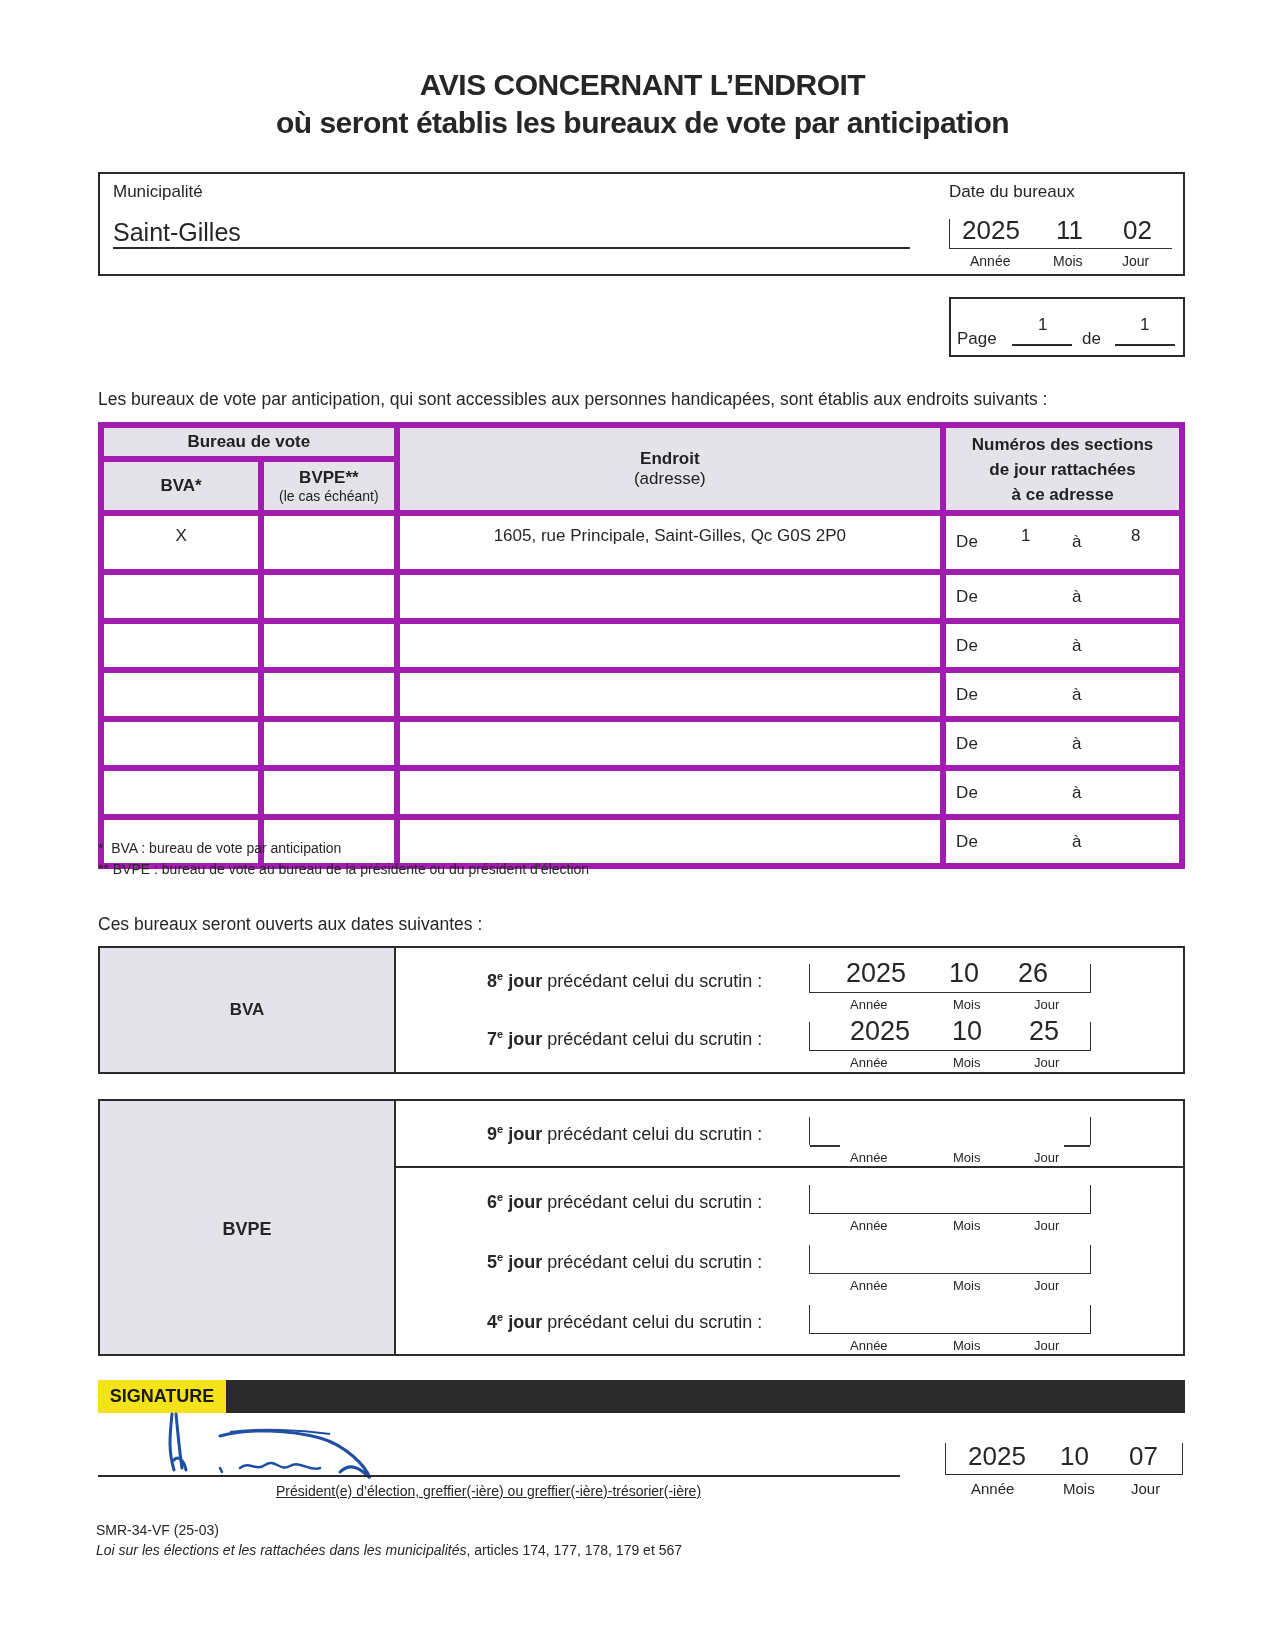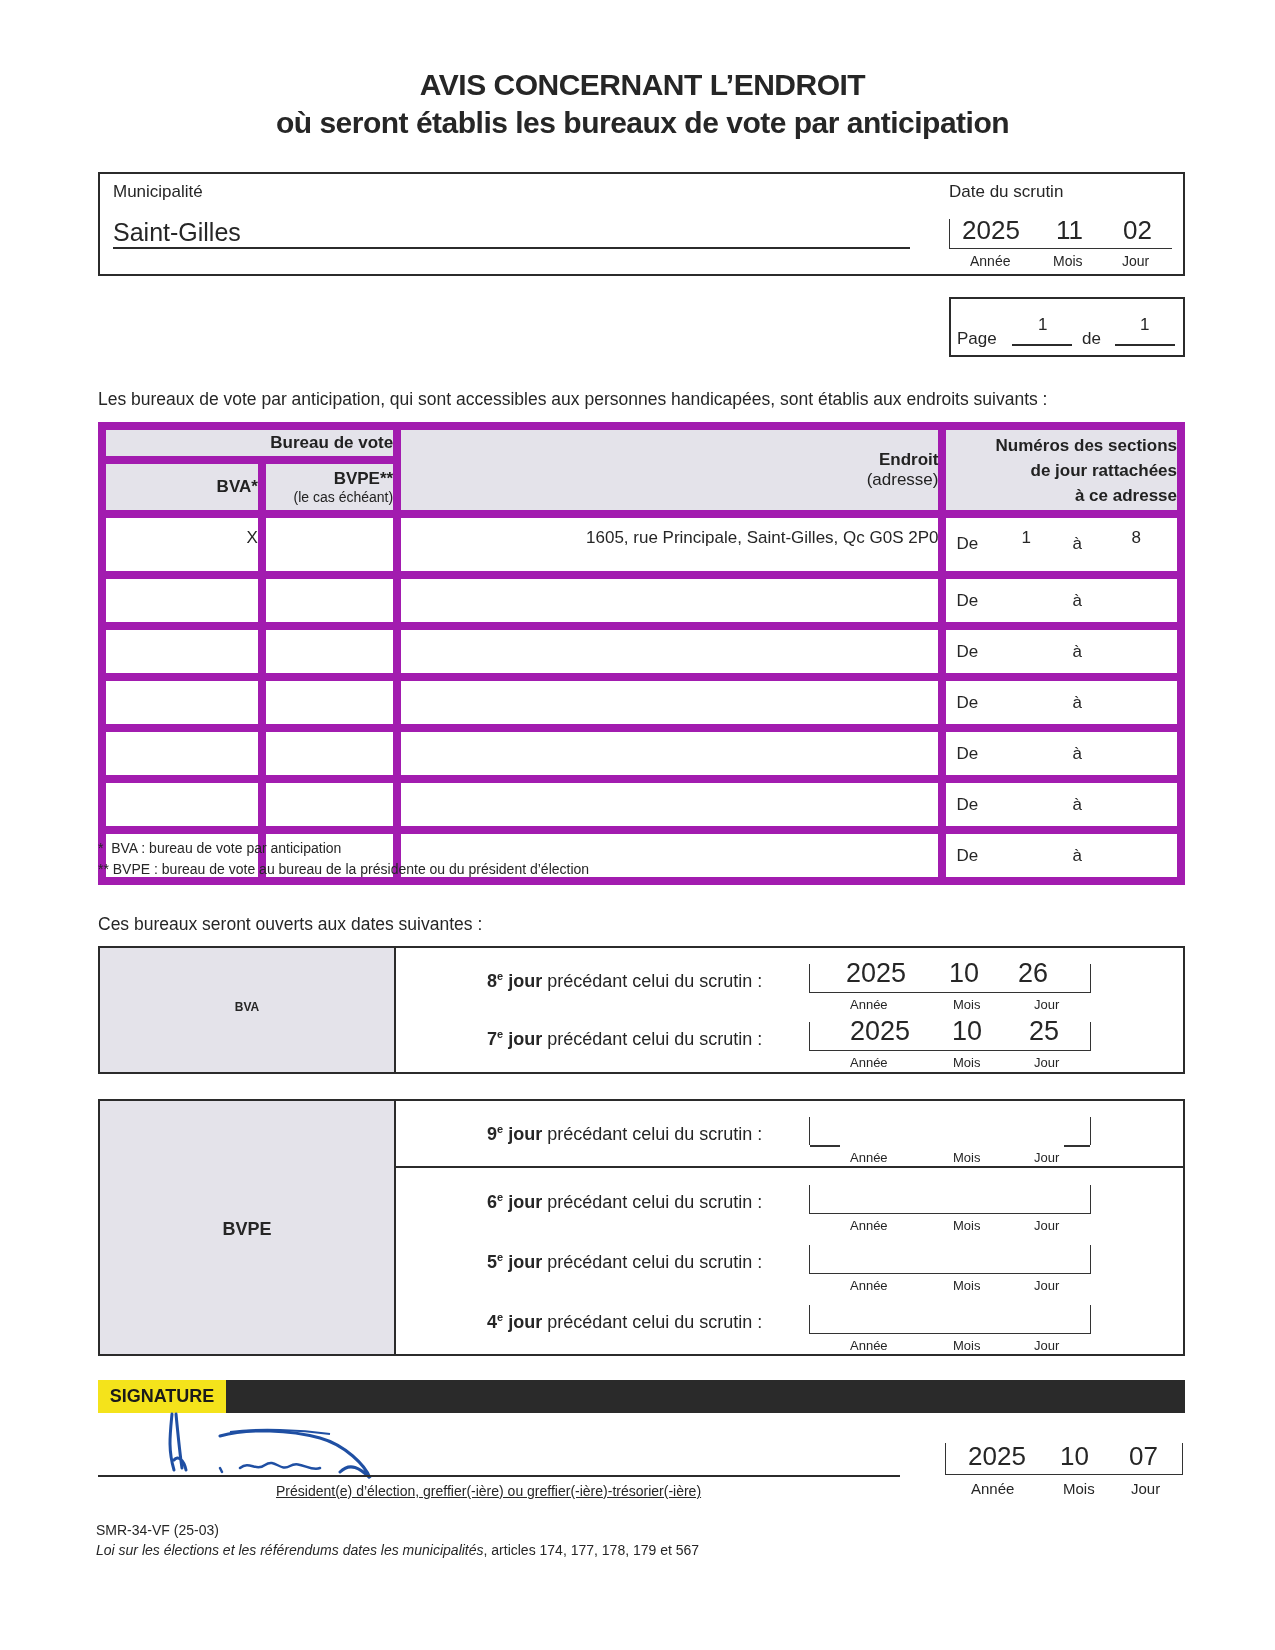--- a/index.html
+++ b/index.html
@@ -10,21 +10,21 @@
   .title2 { left: 0; width: 1285px; top: 106px; text-align: center; font-size: 30px; font-weight: bold; letter-spacing: -0.5px; }
   .box { border: 2px solid #2b2b2b; box-sizing: border-box; }
   .lbl { font-size: 17px; }
   .small { font-size: 14px; }
   .num { font-size: 26px; }
   .gray { background: #e4e3ea; }
   .hline { position: absolute; height: 2px; background: #2b2b2b; }
   .vline { position: absolute; width: 2px; background: #2b2b2b; }
   .center { text-align: center; }
   table.main { position: absolute; left: 98px; top: 422px; width: 1087px; border-collapse: collapse; }
-  table.main td, table.main th { border: 8px solid #a21caf; padding: 0; text-align: right; }
+  table.main td, table.main th { border: 6px solid #a21caf; padding: 0; }
   table.main th { background: #e4e3ea; font-weight: bold; font-size: 17px; color: #222; }
   table.main td { height: 43px; font-size: 17px; }
   .sec-cell { position: relative; }
   .sec-cell span { position: absolute; top: 12px; }
   .datebox { position: absolute; border-left: 1.5px solid #333; border-right: 1.5px solid #333; border-bottom: 1.5px solid #333; height: 28px; }
   .dnum { position: absolute; font-size: 27px; top: -6px; }
   .dlbl { position: absolute; font-size: 13px; top: 33px; }
   .rowtxt { position: absolute; font-size: 18px; }
   .rowtxt b { font-weight: bold; }
   .rowtxt sup { font-size: 11px; }
@@ -33,21 +33,21 @@
 <body>
 
 <div class="abs title1">AVIS CONCERNANT L’ENDROIT</div>
 <div class="abs title2">où seront établis les bureaux de vote par anticipation</div>
 
 <div class="abs box" style="left:98px; top:172px; width:1087px; height:104px;"></div>
 <div class="abs lbl" style="left:113px; top:182px;">Municipalité</div>
 <div class="abs" style="left:113px; top:218px; font-size:25px;">Saint-Gilles</div>
 <div class="hline" style="left:113px; top:247px; width:797px;"></div>
 
-<div class="abs lbl" style="left:949px; top:182px;">Date du scrutin</div>
+<div class="abs lbl" style="left:949px; top:182px;">Date du bureaux</div>
 <div class="abs" style="left:949px; top:219px; width:222px; height:29px; border-left:1.5px solid #333; border-bottom:1.5px solid #333;">
   <span class="abs num" style="left:12px; top:-4px;">2025</span>
   <span class="abs num" style="left:106px; top:-4px;">11</span>
   <span class="abs num" style="left:173px; top:-4px;">02</span>
 </div>
 <div class="abs small" style="left:970px; top:253px;">Année</div>
 <div class="abs small" style="left:1053px; top:253px;">Mois</div>
 <div class="abs small" style="left:1122px; top:253px;">Jour</div>
 
 <div class="abs box" style="left:949px; top:297px; width:236px; height:60px;"></div>
@@ -158,21 +158,21 @@
 </table>
 
 <div class="abs small" style="left:98px; top:840px; white-space:pre;">*  BVA : bureau de vote par anticipation</div>
 <div class="abs small" style="left:98px; top:861px; white-space:pre;">** BVPE : bureau de vote au bureau de la présidente ou du président d’élection</div>
 
 <div class="abs lbl" style="left:98px; top:914px; font-size:17.5px;">Ces bureaux seront ouverts aux dates suivantes :</div>
 
 <div class="abs box" style="left:98px; top:946px; width:1087px; height:128px;"></div>
 <div class="abs gray" style="left:100px; top:948px; width:294px; height:124px;"></div>
 <div class="vline" style="left:394px; top:946px; height:128px;"></div>
-<div class="abs center" style="left:100px; top:1000px; width:294px; font-weight:bold; font-size:12px;">BVA</div>
+<div class="abs center" style="left:100px; top:1000px; width:294px; font-weight:bold; font-size:17px;">BVA</div>
 
 <div class="rowtxt" style="left:487px; top:970px;">
   <b><span>8</span><sup>e</sup> <span>jour</span></b>
   <span>précédant celui du scrutin :</span>
 </div>
 <div class="datebox" style="left:809px; top:964px; width:280px;">
   <span class="dnum" style="left:36px;">2025</span>
   <span class="dnum" style="left:139px;">10</span>
   <span class="dnum" style="left:208px;">26</span>
   <span class="dlbl" style="left:40px;">Année</span>
@@ -270,14 +270,14 @@
   <span class="abs num" style="left:22px; top:-2px;">2025</span>
   <span class="abs num" style="left:114px; top:-2px;">10</span>
   <span class="abs num" style="left:183px; top:-2px;">07</span>
 </div>
 <div class="abs small" style="left:971px; top:1480px; font-size:15px;">Année</div>
 <div class="abs small" style="left:1063px; top:1480px; font-size:15px;">Mois</div>
 <div class="abs small" style="left:1131px; top:1480px; font-size:15px;">Jour</div>
 
 <div class="abs small" style="left:96px; top:1522px;">SMR-34-VF (25-03)</div>
 <div class="abs small" style="left:96px; top:1542px;">
-  <i>Loi sur les élections et les référendums dates les municipalités</i><span>, articles 174, 177, 178, 179 et 567</span>
+  <i>Loi sur les élections et les rattachées dans les municipalités</i><span>, articles 174, 177, 178, 179 et 567</span>
 </div>
 
 </body></html>

